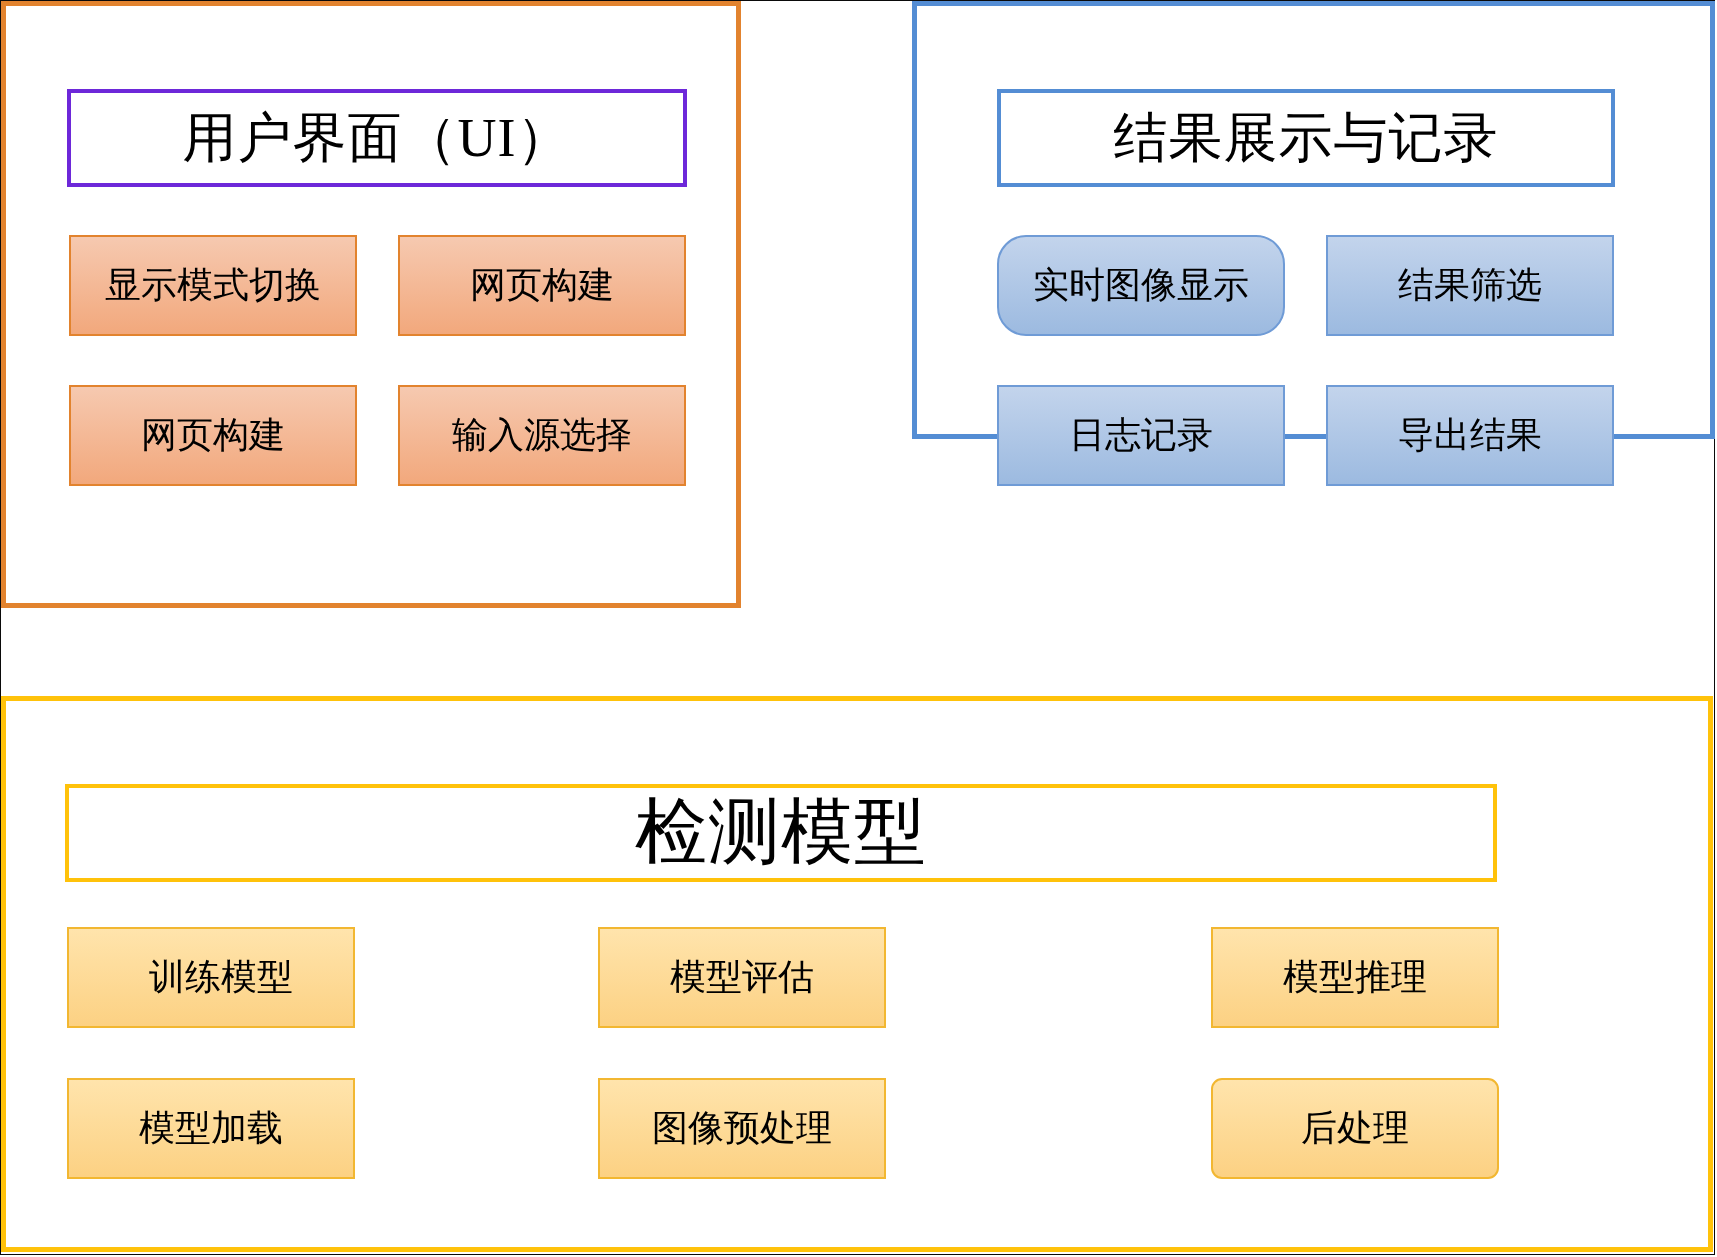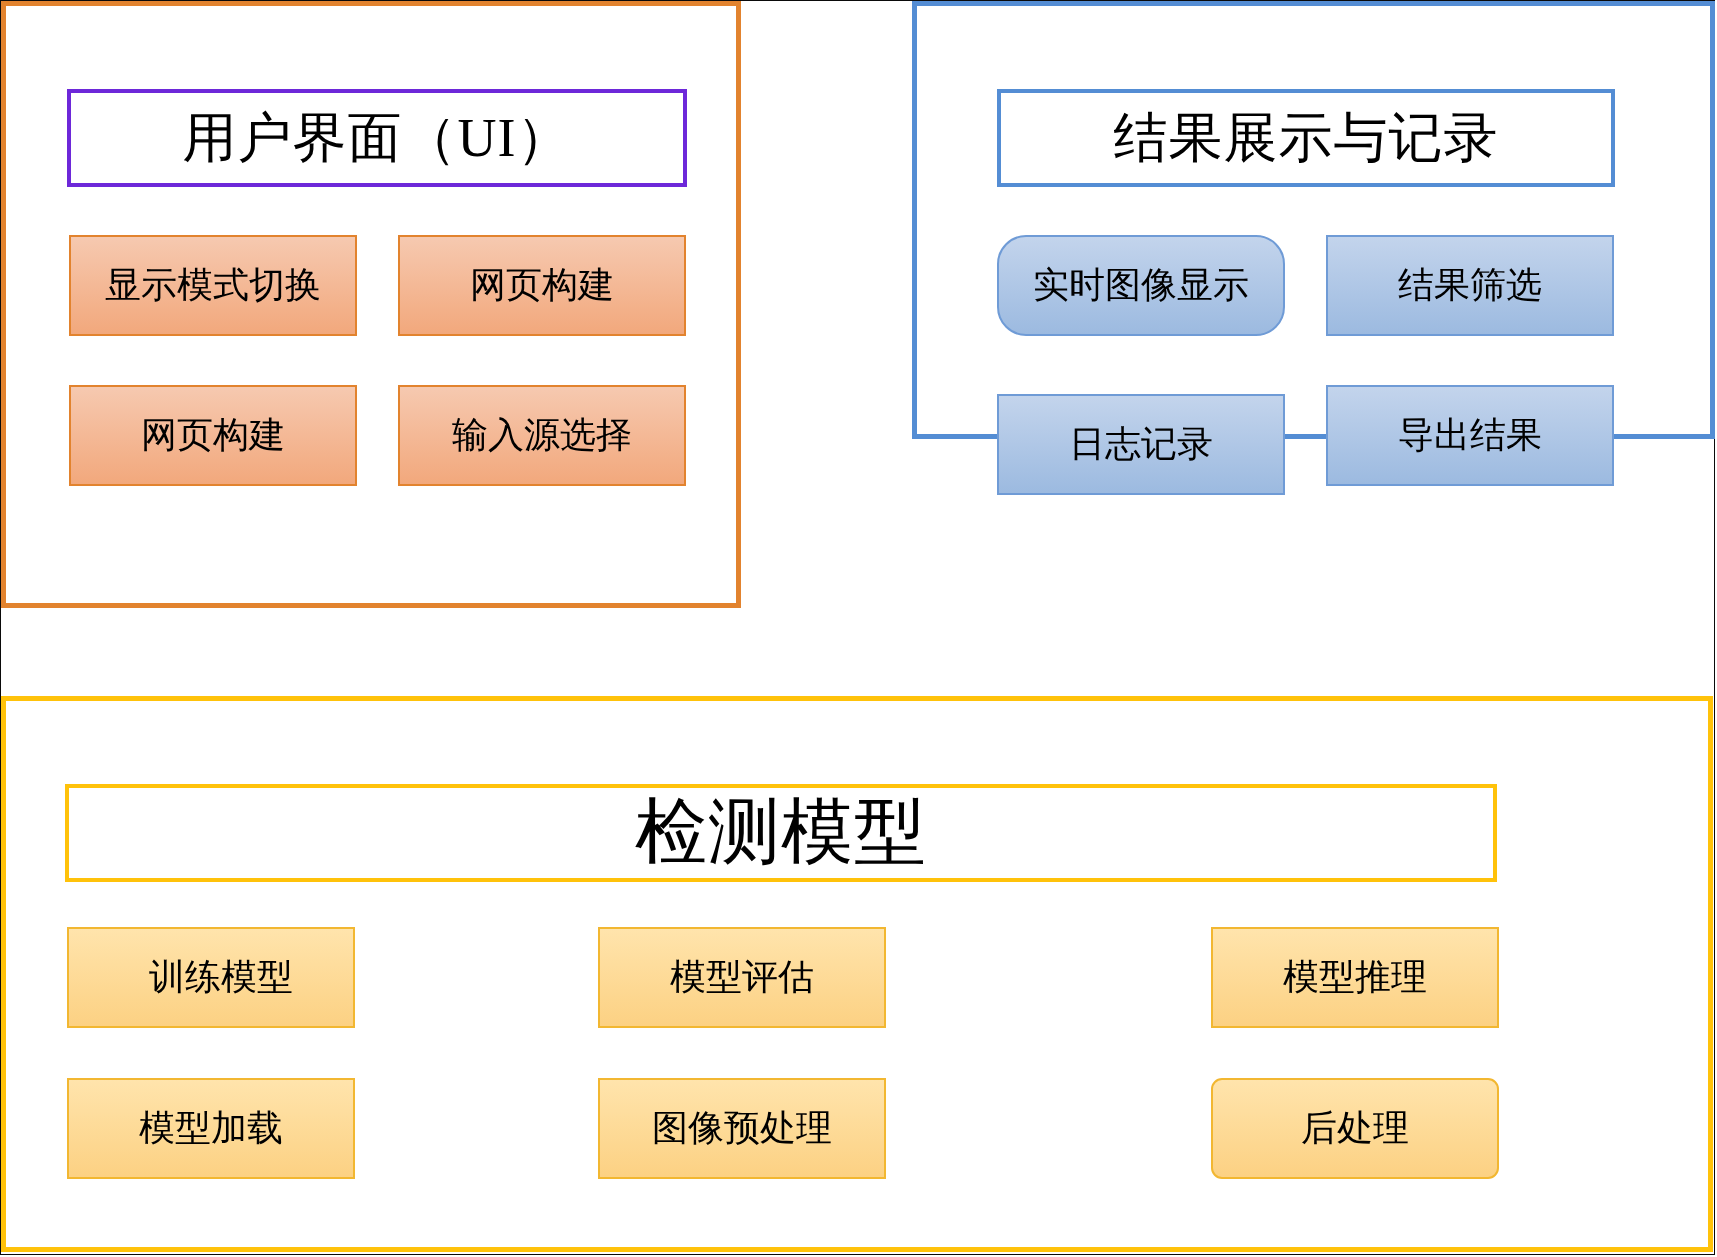--- a/index.html
+++ b/index.html
@@ -93,21 +93,21 @@
     letter-spacing: 1px;
   }
   #panel-results .node {
     width: 288px; height: 101px;
     border: 2px solid #6F9BD6;
     background: linear-gradient(180deg, #C3D4EC 0%, #9CBAE0 100%);
     font-size: 36px;
   }
   #res-node-0 { left: 80px;  top: 229px; border-radius: 29px; }
   #res-node-1 { left: 409px; top: 229px; }
-  #res-node-2 { left: 80px;  top: 379px; margin-top: 9px; }
+  #res-node-2 { left: 80px;  top: 379px; }
   #res-node-3 { left: 409px; top: 379px; }
 
   
   #panel-model {
     left: 1px; top: 696px;
     width: 1712px; height: 556px;
     border: 5px solid #FFC20A;
   }
   #panel-model .panel-title {
     left: 59px; top: 83px;

